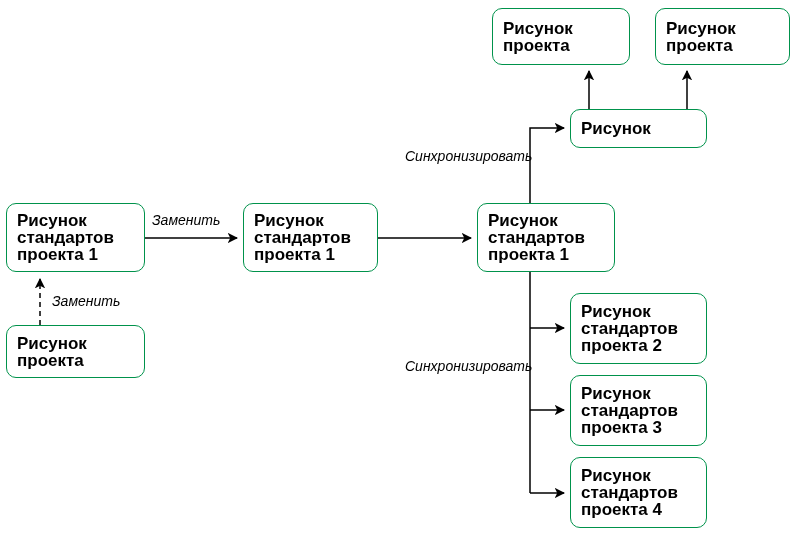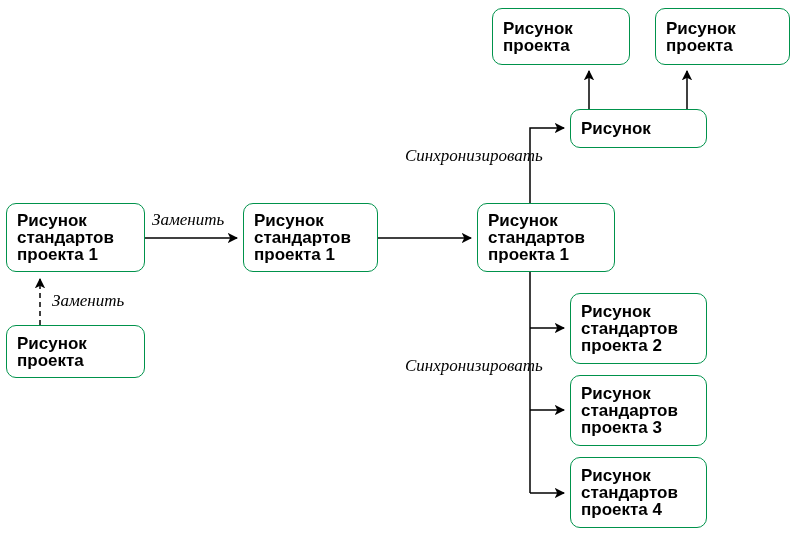--- a/index.html
+++ b/index.html
@@ -29,22 +29,22 @@
     align-items: center;
     z-index: 3;
   }
   .node .label {
     padding-left: 10px;
     padding-right: 6px;
     white-space: pre-line;
   }
   .edge-label {
     position: absolute;
-    font-family: Liberation Serif, serif;
-    font-size: 17px;
+    font-family: Liberation Sans, sans-serif;
+    font-size: 14px;
     font-style: italic;
     color: #000000;
     line-height: 14px;
     white-space: pre-line;
     z-index: 4;
   }
   svg.wires {
     position: absolute;
     left: 0;
     top: 0;

